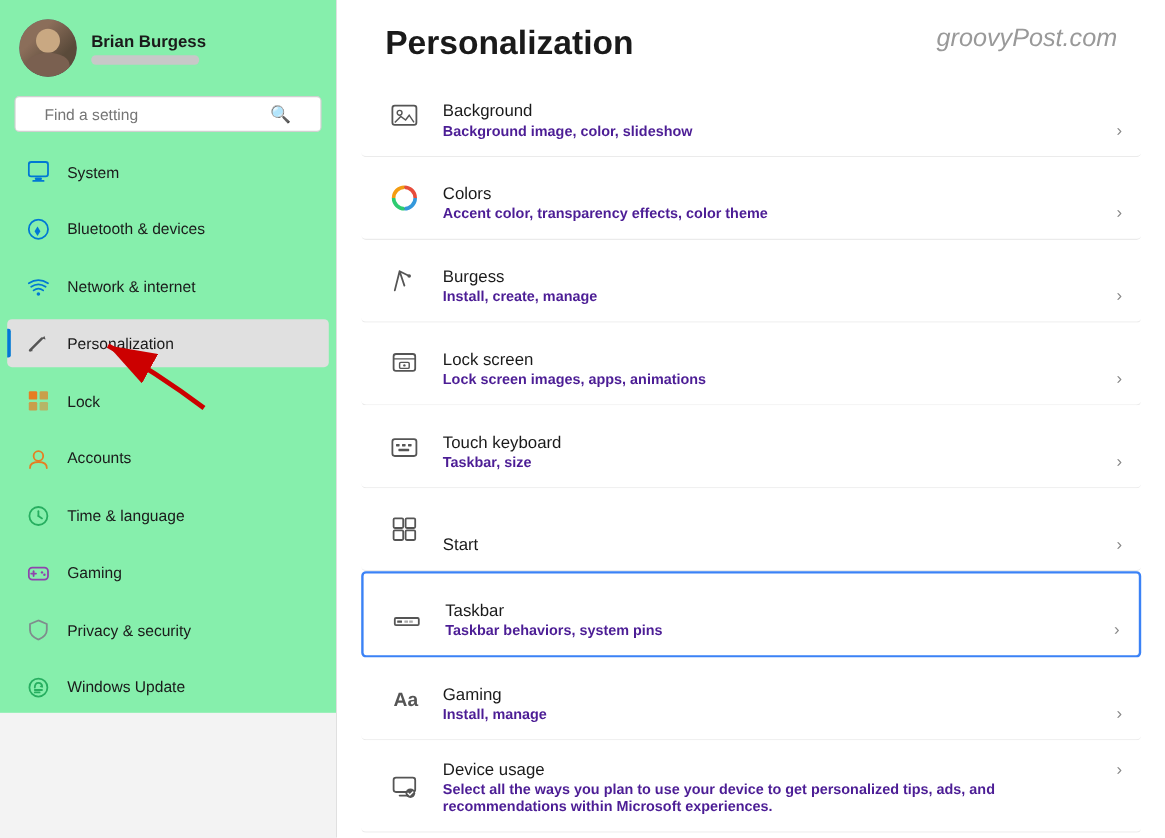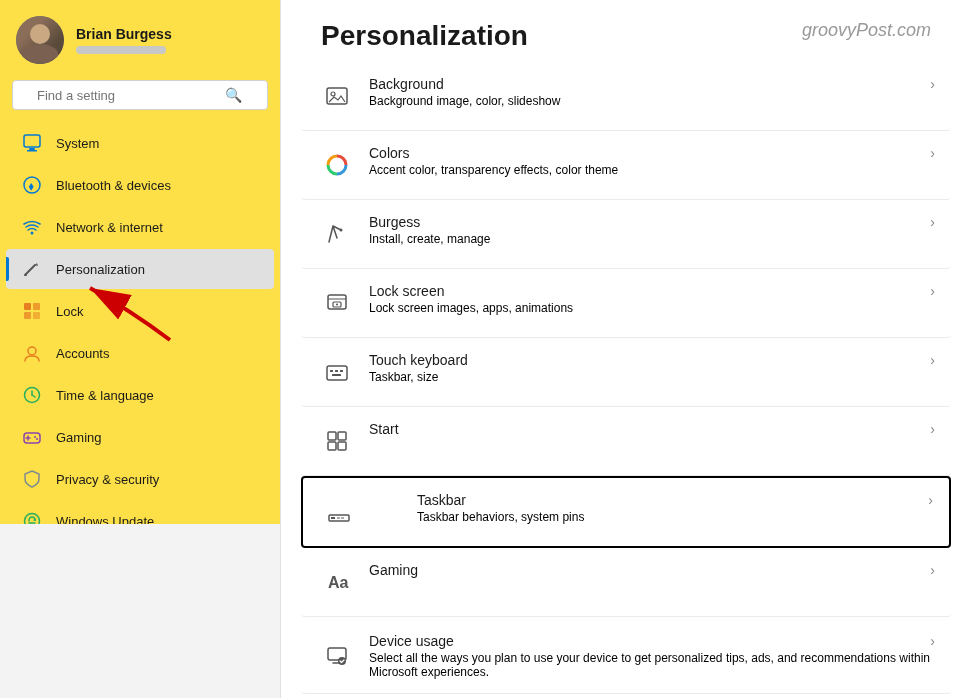--- a/index.html
+++ b/index.html
@@ -9,24 +9,24 @@
       font-family: 'Segoe UI', Arial, sans-serif;
       background: #f3f3f3;
       display: flex;
       overflow: hidden;
     }
 
     
     .sidebar {
       width: 280px;
       min-width: 280px;
-      background: #fde047;
+      background: #86efac;
       display: flex;
       flex-direction: column;
-      height: 524px;
+      height: 594px;
       overflow: hidden;
     }
 
     .user-profile {
       display: flex;
       align-items: center;
       padding: 16px 16px 12px 16px;
       gap: 12px;
     }
 
@@ -119,20 +119,21 @@
     .search-icon-wrap {
       color: #666;
       font-size: 14px;
     }
 
     .nav-items {
       display: flex;
       flex-direction: column;
       overflow-y: auto;
       flex: 1;
+      justify-content: space-between;
     }
 
     .nav-item {
       display: flex;
       align-items: center;
       padding: 10px 16px;
       gap: 14px;
       cursor: pointer;
       border-radius: 4px;
       margin: 1px 6px;
@@ -198,45 +199,44 @@
       align-items: flex-start;
     }
 
     .page-title {
       font-size: 28px;
       font-weight: 600;
       color: #1a1a1a;
     }
 
     .brand-logo {
-      font-size: 18px;
+      font-size: 21px;
       color: #999;
       font-style: italic;
     }
 
     .settings-list {
       padding: 0 20px 20px 20px;
     }
 
     .settings-item {
       display: flex;
-      align-items: flex-start;
+      align-items: flex-end;
       padding: 14px 16px;
       border-bottom: 1px solid #ebebeb;
       cursor: pointer;
       border-radius: 4px;
       position: relative;
       background: #fff;
     }
 
     .settings-item.highlighted {
-      border: 2px solid #000000;
+      border: 2px solid #3b82f6;
       border-radius: 4px;
       background: #fff;
-      gap: 46px;
     }
 
     .settings-item-icon {
       width: 40px;
       height: 40px;
       display: flex;
       align-items: center;
       justify-content: center;
       flex-shrink: 0;
       color: #555;
@@ -249,22 +249,23 @@
     }
 
     .settings-item-title {
       font-size: 14px;
       font-weight: 500;
       color: #1a1a1a;
     }
 
     .settings-item-desc {
       font-size: 12px;
-      color: #000000;
+      color: #4c1d95;
       margin-top: 2px;
+      font-weight: bold;
     }
 
     .settings-item-chevron {
       color: #888;
       font-size: 14px;
     }
 
     .sidebar-wrapper {
       position: relative;
     }
@@ -565,20 +566,21 @@
     </div>
 
     <div class="settings-item">
       <div class="settings-item-icon">
         <svg width="24" height="24" viewBox="0 0 24 24" fill="none">
           <text x="3" y="18" font-size="16" font-weight="bold" fill="#555" font-family="Arial">Aa</text>
         </svg>
       </div>
       <div class="settings-item-text">
         <div class="settings-item-title">Gaming</div>
+        <div class="settings-item-desc">Install, manage</div>
       </div>
       <span class="settings-item-chevron">›</span>
     </div>
 
     <div class="settings-item" style="align-items:flex-start; padding-top: 16px;">
       <div class="settings-item-icon" style="margin-top:2px;">
         <svg width="24" height="24" viewBox="0 0 24 24" fill="none">
           <rect x="3" y="5" width="18" height="12" rx="2" stroke="#555" stroke-width="1.5" fill="none"></rect>
           <line x1="8" y1="20" x2="16" y2="20" stroke="#555" stroke-width="1.5" stroke-linecap="round"></line>
           <circle cx="17" cy="18" r="4" fill="#555"></circle>

